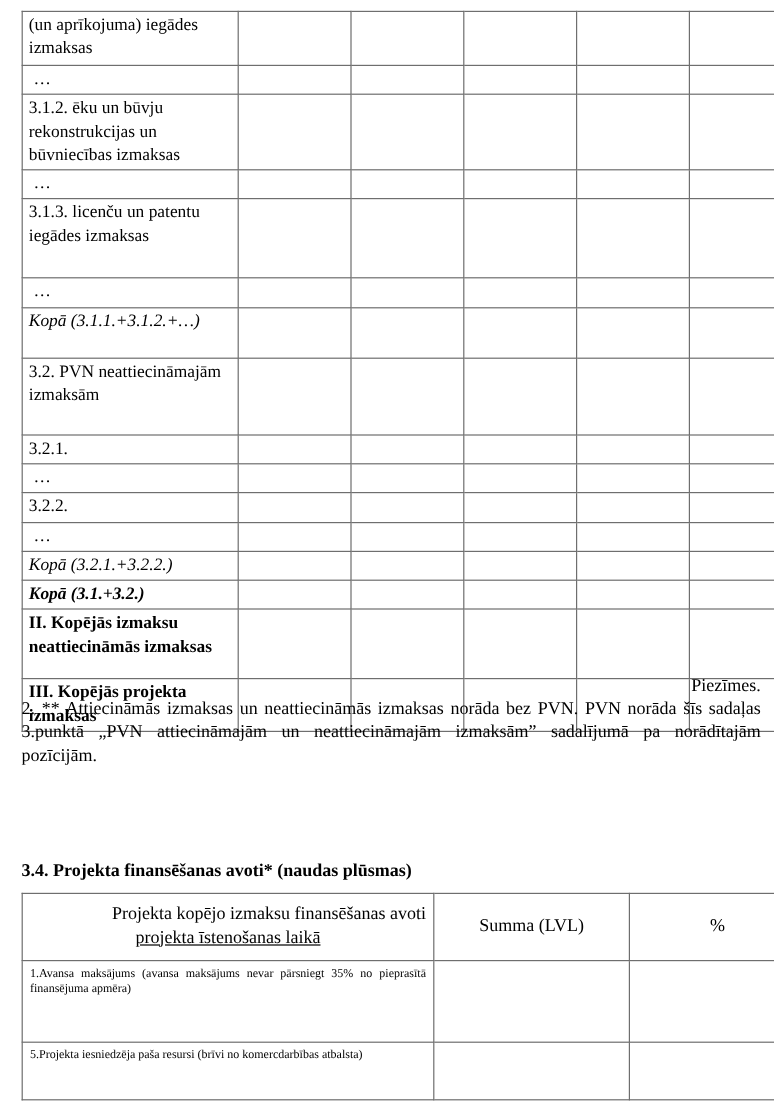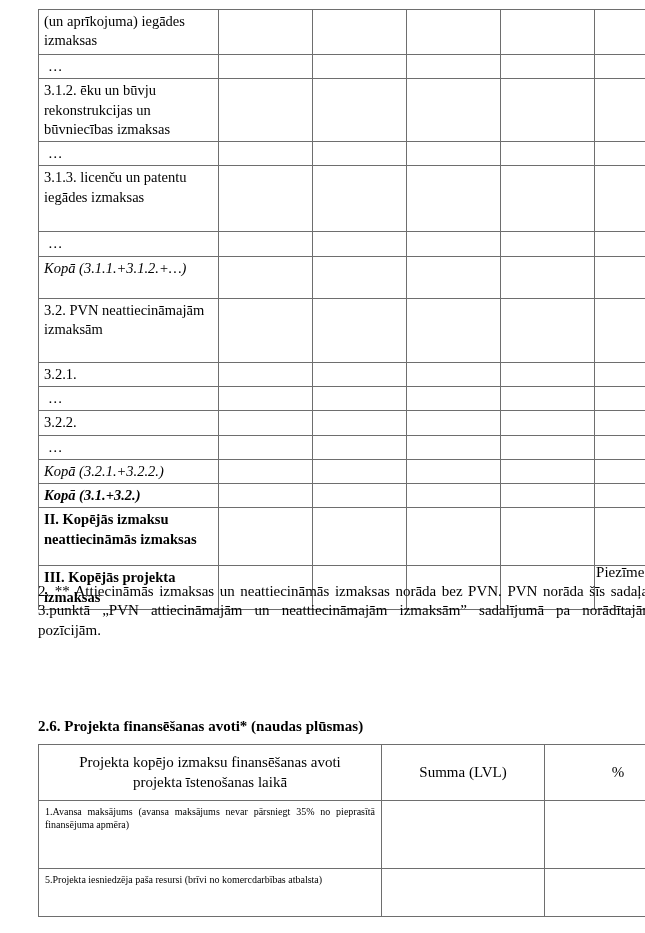--- a/index.html
+++ b/index.html
@@ -13,21 +13,20 @@
     font-family: "Liberation Serif", "DejaVu Serif", serif;
     color: #000000;
     overflow: hidden;
   }
   .page {
     position: relative;
     width: 516px;
     height: 933px;
     box-sizing: border-box;
     padding: 0;
-    margin-left: 20px;
   }
 
   
   table.doc-table {
     border-collapse: collapse;
     table-layout: fixed;
     font-size: 14.5px;
     line-height: 1.33;
   }
   table.doc-table td {
@@ -102,22 +101,22 @@
   #finance-table td { padding: 4px 6px; }
   #finance-table td.f-src  { width: 330px; }
   #finance-table td.f-sum  { width: 150px; }
   #finance-table td.f-pct  { width: 134px; }
 
   .fh-center {
     text-align: center;
     vertical-align: middle !important;
     font-size: 15px;
   }
-  .fh-line1 { display: block; }
-  .fh-line2 { display: block; }
+  .fh-line1 { display: block; text-align: right; }
+  .fh-line2 { display: block; text-decoration: underline; }
   .f-body {
     text-align: justify;
     text-justify: inter-word;
     font-size: 10px;
     line-height: 1.3;
   }
   .f-blank { }
 </style>
 </head>
 <body>
@@ -272,21 +271,21 @@
       </tr>
 
     </tbody>
   </table>
 
   <div id="notes">
     <div class="note-head">Piezīmes.</div>
     <div class="note-para">2. ** Attiecināmās izmaksas un neattiecināmās izmaksas norāda bez PVN. PVN norāda šīs sadaļas 3.punktā „PVN attiecināmajām un neattiecināmajām izmaksām” sadalījumā pa norādītajām pozīcijām.</div>
   </div>
 
-  <div id="section-heading">2.6. Projekta finansēšanas avoti* (naudas plūsmas)</div>
+  <div id="section-heading">3.4. Projekta finansēšanas avoti* (naudas plūsmas)</div>
 
   <table class="doc-table" id="finance-table">
     <tbody>
 
       <tr style="height:56px">
         <td class="f-src fh-center">
           <span class="fh-line1">Projekta kopējo izmaksu finansēšanas avoti</span>
           <span class="fh-line2">projekta īstenošanas laikā</span>
         </td>
         <td class="f-sum fh-center">Summa (LVL)</td>

